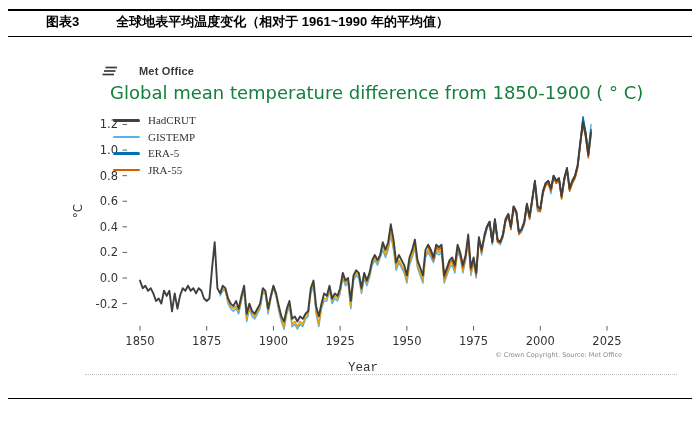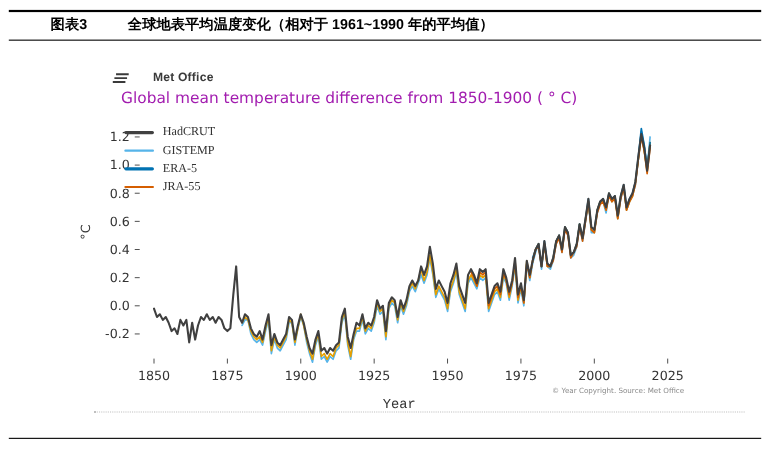--- a/index.html
+++ b/index.html
@@ -7,21 +7,21 @@
         font-family:"Liberation Sans",sans-serif;}
   .rule{position:absolute;left:8px;width:684px;height:0;}
   .rule-top{top:9px;border-top:2.6px solid #000;}
   .rule-mid{top:36px;border-top:1.2px solid #000;}
   .rule-bottom{top:398px;border-top:1.2px solid #000;}
   .fig-header{position:absolute;left:10px;top:13px;font-size:13px;font-weight:bold;color:#000;white-space:nowrap;}
   .fig-header .fig-label{display:inline-block;margin-right:37px;margin-left:36px;}
   .chart-area{position:absolute;left:70px;top:56px;width:560px;height:330px;}
   .mo-logo{position:absolute;left:32px;top:9px;display:flex;align-items:center;gap:20px;}
   .mo-logo .mo-text{font-size:11px;font-weight:bold;color:#3a3a3a;letter-spacing:0.2px;}
-  .chart-title{position:absolute;left:40px;top:26px;font-size:14px;color:#a21caf;white-space:nowrap;
+  .chart-title{position:absolute;left:40px;top:26px;font-size:18px;color:#15803d;white-space:nowrap;
                font-family:"DejaVu Sans","Liberation Sans",sans-serif;}
   .legend{position:absolute;left:43px;top:56px;}
   .legend-row{display:flex;align-items:center;height:16.6px;}
   .swatch{display:inline-block;width:27px;height:2.7px;border-radius:2px;margin-right:8px;}
   .lname{font-size:11px;color:#333;font-family:Liberation Serif, serif;}
   #plot{position:absolute;left:0;top:0;font-family:"DejaVu Sans","Liberation Sans",sans-serif;}
   .y-axis-label{position:absolute;left:-4px;top:148px;width:24px;text-align:center;font-size:11.5px;color:#333;
                 transform:rotate(-90deg);font-family:"DejaVu Sans","Liberation Sans",sans-serif;}
   .x-axis-label{position:absolute;left:263px;top:305px;width:60px;text-align:center;font-size:12.5px;color:#333;
                 font-family:Liberation Mono, monospace;}
@@ -112,20 +112,20 @@
           <span class="lname">ERA-5</span>
         </div>
         <div class="legend-row">
           <span class="swatch" style="background: rgb(213, 94, 0);"></span>
           <span class="lname">JRA-55</span>
         </div>
       </div>
 
     <div class="y-axis-label">°C</div>
     <div class="x-axis-label">Year</div>
-    <div class="crown">© Year Copyright. Source: Met Office</div>
+    <div class="crown">© Crown Copyright. Source: Met Office</div>
   </div>
 
   <div class="img-edge"></div>
 
   <div class="rule rule-bottom"></div>
 
 </div>
 
 </body></html>

